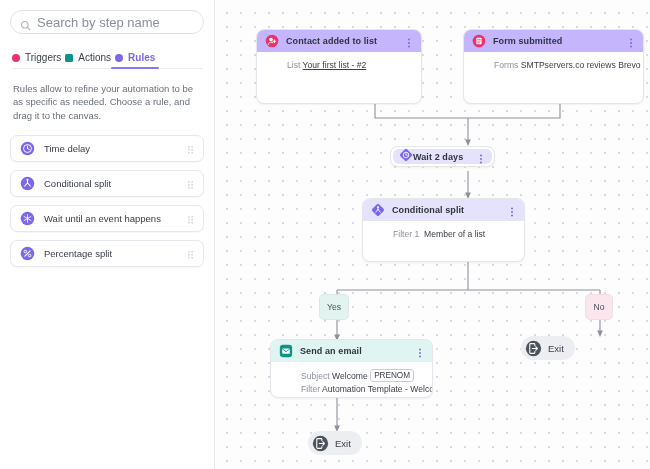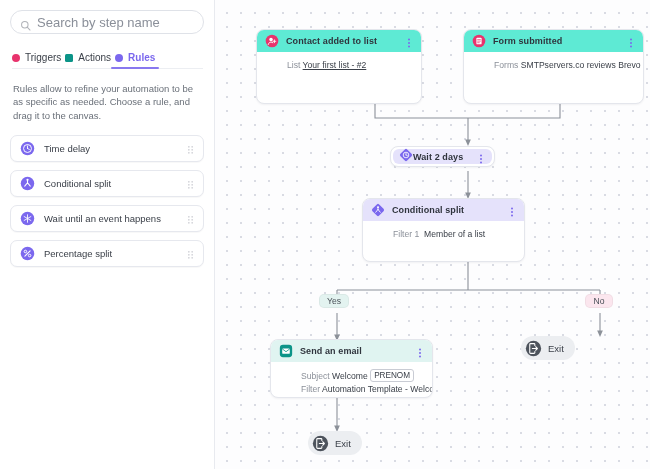--- a/index.html
+++ b/index.html
@@ -125,21 +125,21 @@
   .row .val { color: #3b4049; }
   .row .link { color: #3b4049; text-decoration: underline; }
   .token {
     display: inline-block;
     border: 1px solid #c9ccd4; border-radius: 3px;
     padding: 0px 3px; font-size: 8.2px; color: #3b4049;
     background: #fff; line-height: 1.35; vertical-align: 1px;
   }
 
   
-  .head-trigger { background: #5eead4; }
+  .head-trigger { background: #c4b5fd; }
   .head-rule    { background: #e5e2fb; }
   .head-action  { background: #e0f4f1; }
 
   
   .pill-node {
     position: absolute;
     background: #fff;
     border: 1px solid #e4e6ec;
     border-radius: 8px;
     box-shadow: 0 1px 2px rgba(20,25,40,.05);
@@ -148,21 +148,21 @@
   .pill-inner {
     display: flex; align-items: center;
     height: 15px; border-radius: 6px;
     background: #e5e2fb;
     padding: 0 6px 0 6px;
   }
 
   
   .branch-label {
     position: absolute;
-    height: 14px; min-width: 28px;
+    height: 26px; min-width: 28px;
     border-radius: 5px;
     display: flex; align-items: center; justify-content: center;
     font-size: 8.6px; color: #4a5058;
     padding: 0 7px;
     border: 1px solid rgba(0,0,0,.04);
     text-align: center;
   }
   .branch-yes { background: #e3f3f0; }
   .branch-no  { background: #fbe6ee; }
 

